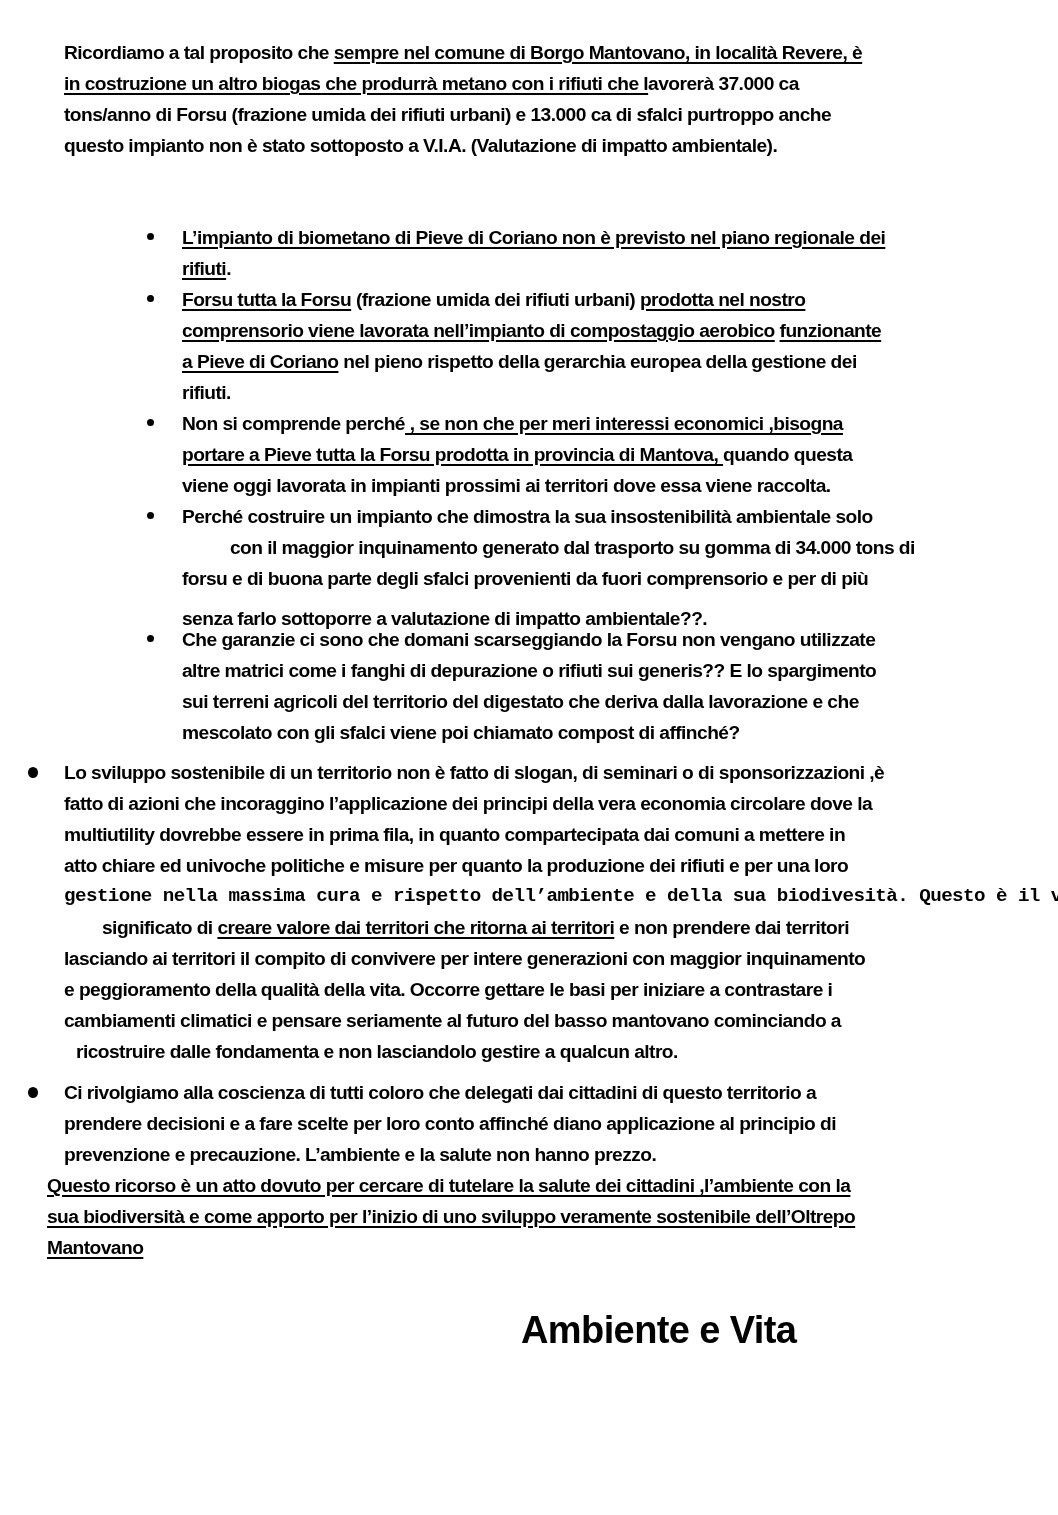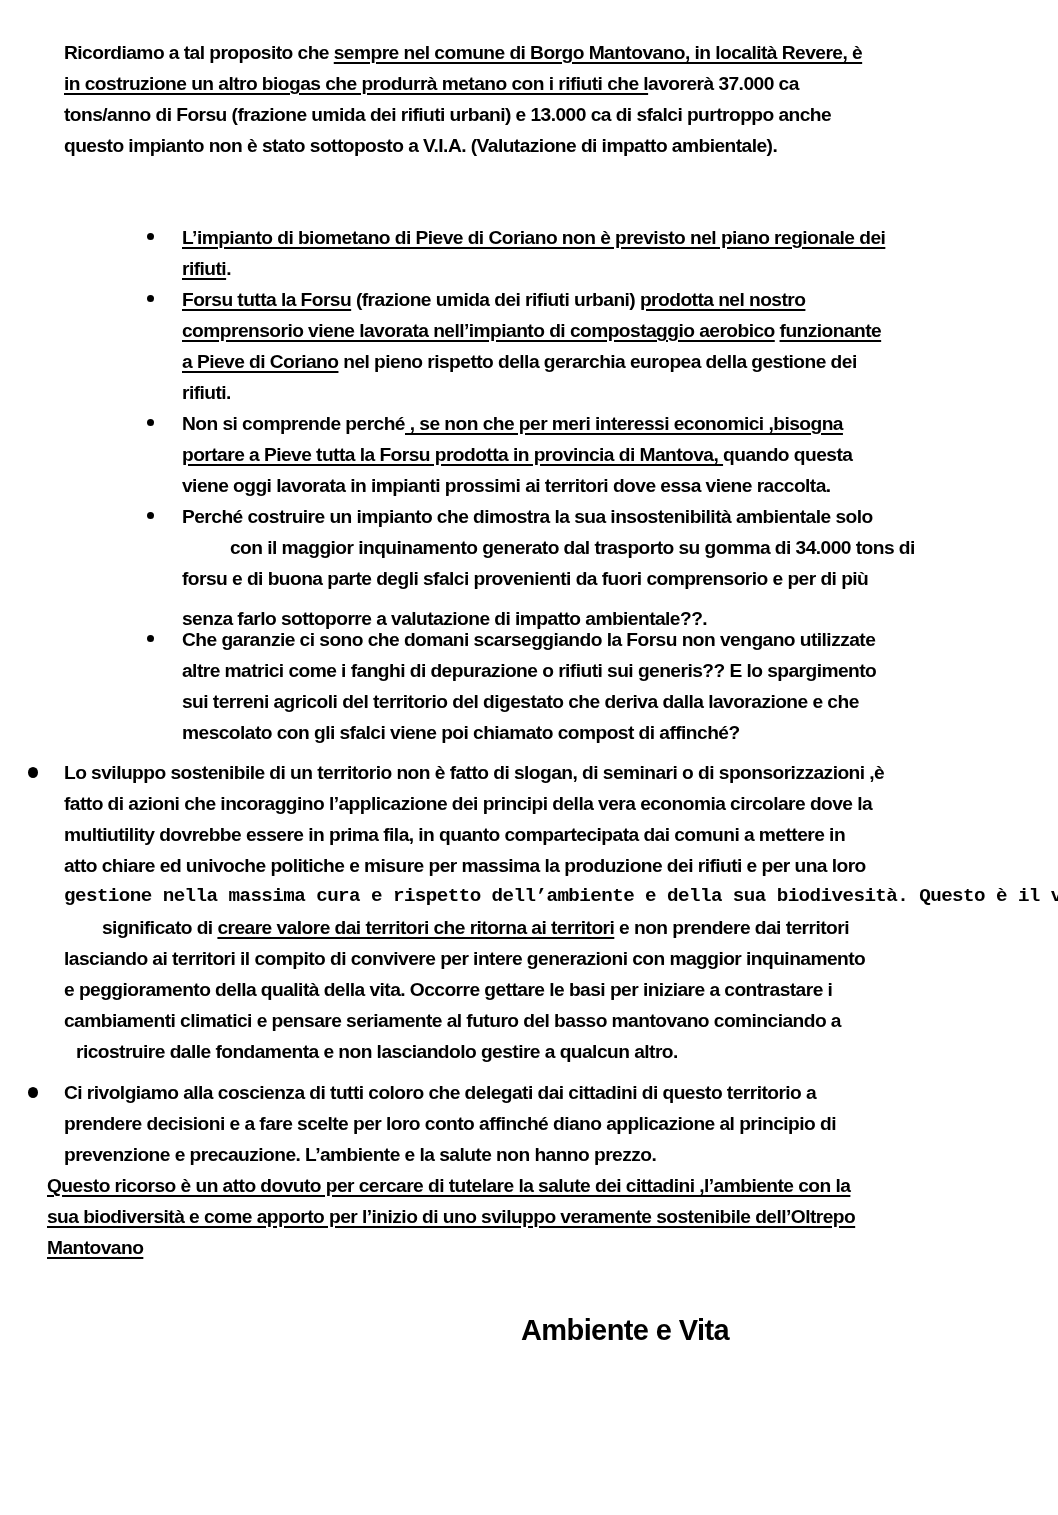--- a/index.html
+++ b/index.html
@@ -4,21 +4,21 @@
   <style>
     html, body { margin: 0; padding: 0; background: #ffffff; }
     body { width: 1058px; height: 1515px; position: relative; overflow: hidden;
            font-family: "Liberation Sans", sans-serif; color: #000; }
     .page { position: absolute; left: 16px; top: 0; width: 1058px; height: 1234px; }
     .line { position: absolute; white-space: nowrap; font-weight: bold;
             font-size: 19.2px; line-height: 31px; letter-spacing: -0.55px; }
     .u { text-decoration: underline; text-underline-offset: 3px; text-decoration-thickness: 1.5px; }
     .bullet-small { position: absolute; width: 7px; height: 7px; border-radius: 50%; background: #000; }
     .bullet-large { position: absolute; width: 10px; height: 11px; border-radius: 50%; background: #000; }
-    .signature { position: absolute; font-weight: bold; font-size: 29px; line-height: 36px;
+    .signature { position: absolute; font-weight: bold; font-size: 38px; line-height: 36px;
                  letter-spacing: -0.6px; white-space: nowrap; text-align: right; }
   </style>
 </head>
 <body>
 
 <div class="page">
 
   <div>
     <div class="line" style="left:48px; top:37px;">
       <span>Ricordiamo a tal proposito che </span><span class="u">sempre nel comune di Borgo Mantovano, in località Revere, è</span>
@@ -82,21 +82,21 @@
       <div class="line" style="left:166px; top:717px;">mescolato con gli sfalci viene poi chiamato compost di affinché?</div>
     </div>
   </div>
 
   <div>
     <div>
       <span class="bullet-large" style="left:12px; top:767px;"></span>
       <div class="line" style="left:48px; top:757px;">Lo sviluppo sostenibile di un territorio non è fatto di slogan, di seminari o di sponsorizzazioni ,è</div>
       <div class="line" style="left:48px; top:788px;">fatto di azioni che incoraggino l’applicazione dei principi della vera economia circolare dove la</div>
       <div class="line" style="left:48px; top:819px;">multiutility dovrebbe essere in prima fila, in quanto compartecipata dai comuni a mettere in</div>
-      <div class="line" style="left:48px; top:850px;">atto chiare ed univoche politiche e misure per massima la produzione dei rifiuti e per una loro</div>
+      <div class="line" style="left:48px; top:850px;">atto chiare ed univoche politiche e misure per quanto la produzione dei rifiuti e per una loro</div>
       <div class="line" style="left:48px; top:881px;font-family:Liberation Mono, monospace;">gestione nella massima cura e rispetto dell’ambiente e della sua biodivesità. Questo è il vero</div>
       <div class="line" style="left:48px; top:912px;margin-left:38px;">
         <span>significato di </span><span class="u">creare valore dai territori che ritorna ai territori</span><span> e non prendere dai territori</span>
       </div>
       <div class="line" style="left:48px; top:943px;">lasciando ai territori il compito di convivere per intere generazioni con maggior inquinamento</div>
       <div class="line" style="left:48px; top:974px;">e peggioramento della qualità della vita. Occorre gettare le basi per iniziare a contrastare i</div>
       <div class="line" style="left:48px; top:1005px;">cambiamenti climatici e pensare seriamente al futuro del basso mantovano cominciando a</div>
       <div class="line" style="left:48px; top:1036px;margin-left:12px;">ricostruire dalle fondamenta e non lasciandolo gestire a qualcun altro.</div>
     </div>
     <div>

